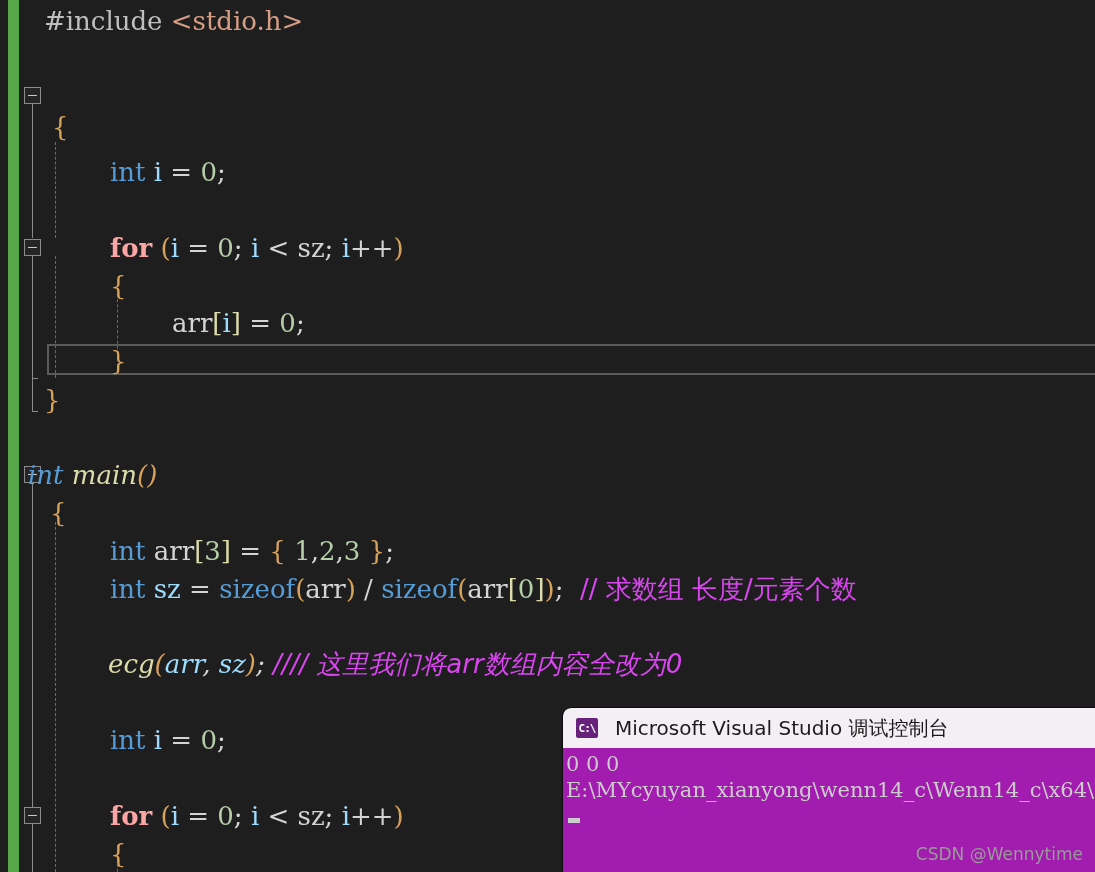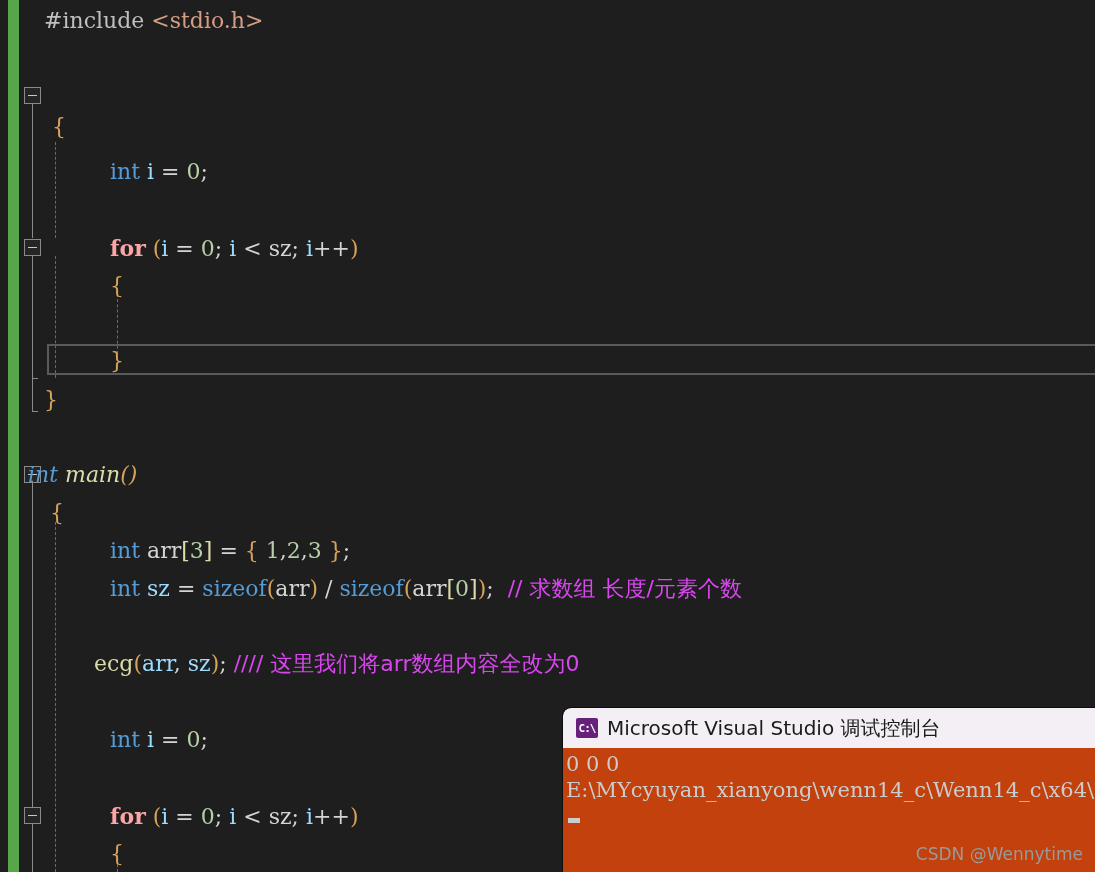--- a/index.html
+++ b/index.html
@@ -39,21 +39,21 @@
     width: 1095px; height: 872px;
   }
 
   .line {
     position: absolute;
     left: 0;
     height: 38px;
     line-height: 38px;
     white-space: pre;
     font-family: "DejaVu Serif", serif;
-    font-size: 22px;
+    font-size: 26px;
     letter-spacing: 0px;
   }
 
   
   .kw      { color: #569cd6; }   
   .kwctrl  { color: #fca5a5; font-weight: bold; }   
   .fn      { color: #dcdcaa; }   
   .id      { color: #9cdcfe; }   
   .plain   { color: #d4d4d4; }   
   .num     { color: #b5cea8; }   
@@ -140,27 +140,28 @@
     font-size: 11px;
     color: #ffffff;
     font-weight: bold;
     letter-spacing: -1px;
   }
   .con-title-text {
     font-family: "DejaVu Sans", sans-serif;
     font-size: 20px;
     color: #1b1b1b;
     white-space: nowrap;
+    margin-left: 8px;
   }
   .con-body {
     position: absolute;
     left: 0; top: 40px;
     width: 532px;
     height: 124px;
-    background: #c2410c;
+    background: #a21caf;
     font-family: "DejaVu Serif", serif;
     font-size: 21px;
     color: #cccccc;
     padding: 3px 0 0 3px;
     box-sizing: border-box;
     overflow: hidden;
   }
   .con-line {
     white-space: pre;
     height: 26px;
@@ -217,34 +218,35 @@
 
 
     <div class="line" style="top:108px; left:52px;"><span class="brace">{</span></div>
 
     <div class="line" style="top:153px; left:110px;"><span class="kw">int</span><span class="plain"> </span><span class="id">i</span><span class="plain"> = </span><span class="num">0</span><span class="plain">;</span></div>
 
     <div class="line" style="top:229px; left:110px;"><span class="kwctrl">for</span><span class="plain"> </span><span class="paren">(</span><span class="id">i</span><span class="plain"> = </span><span class="num">0</span><span class="plain">; </span><span class="id">i</span><span class="plain"> &lt; </span><span class="plain">sz</span><span class="plain">; </span><span class="id">i</span><span class="plain">++</span><span class="paren">)</span></div>
 
     <div class="line" style="top:267px; left:110px;"><span class="brace">{</span></div>
 
+    <div class="line" style="top:304px; left:172px;"><span class="plain">arr</span><span class="brk">[</span><span class="id">i</span><span class="brk">]</span><span class="plain"> = </span><span class="num">0</span><span class="plain">;</span></div>
 
     <div class="line" style="top:342px; left:110px;"><span class="brace">}</span></div>
 
     <div class="line" style="top:381px; left:44px;"><span class="brace">}</span></div>
 
     <div class="line" style="top:456px; left:28px;font-style:italic;"><span class="kw">int</span><span class="plain"> </span><span class="fn">main</span><span class="paren">()</span></div>
 
     <div class="line" style="top:494px; left:50px;"><span class="brace">{</span></div>
 
     <div class="line" style="top:532px; left:110px;"><span class="kw">int</span><span class="plain"> arr</span><span class="brk">[</span><span class="num">3</span><span class="brk">]</span><span class="plain"> = </span><span class="brace">{</span><span class="plain"> </span><span class="num">1</span><span class="plain">,</span><span class="num">2</span><span class="plain">,</span><span class="num">3</span><span class="plain"> </span><span class="brace">}</span><span class="plain">;</span></div>
 
     <div class="line" style="top:570px; left:110px;"><span class="kw">int</span><span class="plain"> </span><span class="id">sz</span><span class="plain"> = </span><span class="kw">sizeof</span><span class="paren">(</span><span class="plain">arr</span><span class="paren">)</span><span class="plain"> / </span><span class="kw">sizeof</span><span class="paren">(</span><span class="plain">arr</span><span class="brk">[</span><span class="num">0</span><span class="brk">]</span><span class="paren">)</span><span class="plain">;  </span><span class="cmt-cn">// 求数组 长度/元素个数</span></div>
 
-    <div class="line" style="top:645px; left:94px;"><span class="fn">ecg</span><span class="paren">(</span><span class="id">arr</span><span class="plain">, </span><span class="id">sz</span><span class="paren">)</span><span class="plain">; </span><span class="cmt-cn">//// 这里我们将arr数组内容全改为0</span></div>
+    <div class="line" style="top:645px; left:108px;font-style:italic;"><span class="fn">ecg</span><span class="paren">(</span><span class="id">arr</span><span class="plain">, </span><span class="id">sz</span><span class="paren">)</span><span class="plain">; </span><span class="cmt-cn">//// 这里我们将arr数组内容全改为0</span></div>
 
     <div class="line" style="top:721px; left:110px;"><span class="kw">int</span><span class="plain"> </span><span class="id">i</span><span class="plain"> = </span><span class="num">0</span><span class="plain">;</span></div>
 
     <div class="line" style="top:797px; left:110px;"><span class="kwctrl">for</span><span class="plain"> </span><span class="paren">(</span><span class="id">i</span><span class="plain"> = </span><span class="num">0</span><span class="plain">; </span><span class="id">i</span><span class="plain"> &lt; </span><span class="plain">sz</span><span class="plain">; </span><span class="id">i</span><span class="plain">++</span><span class="paren">)</span></div>
 
     <div class="line" style="top:835px; left:110px;"><span class="brace">{</span></div>
 
   </div>
 </div>
 

